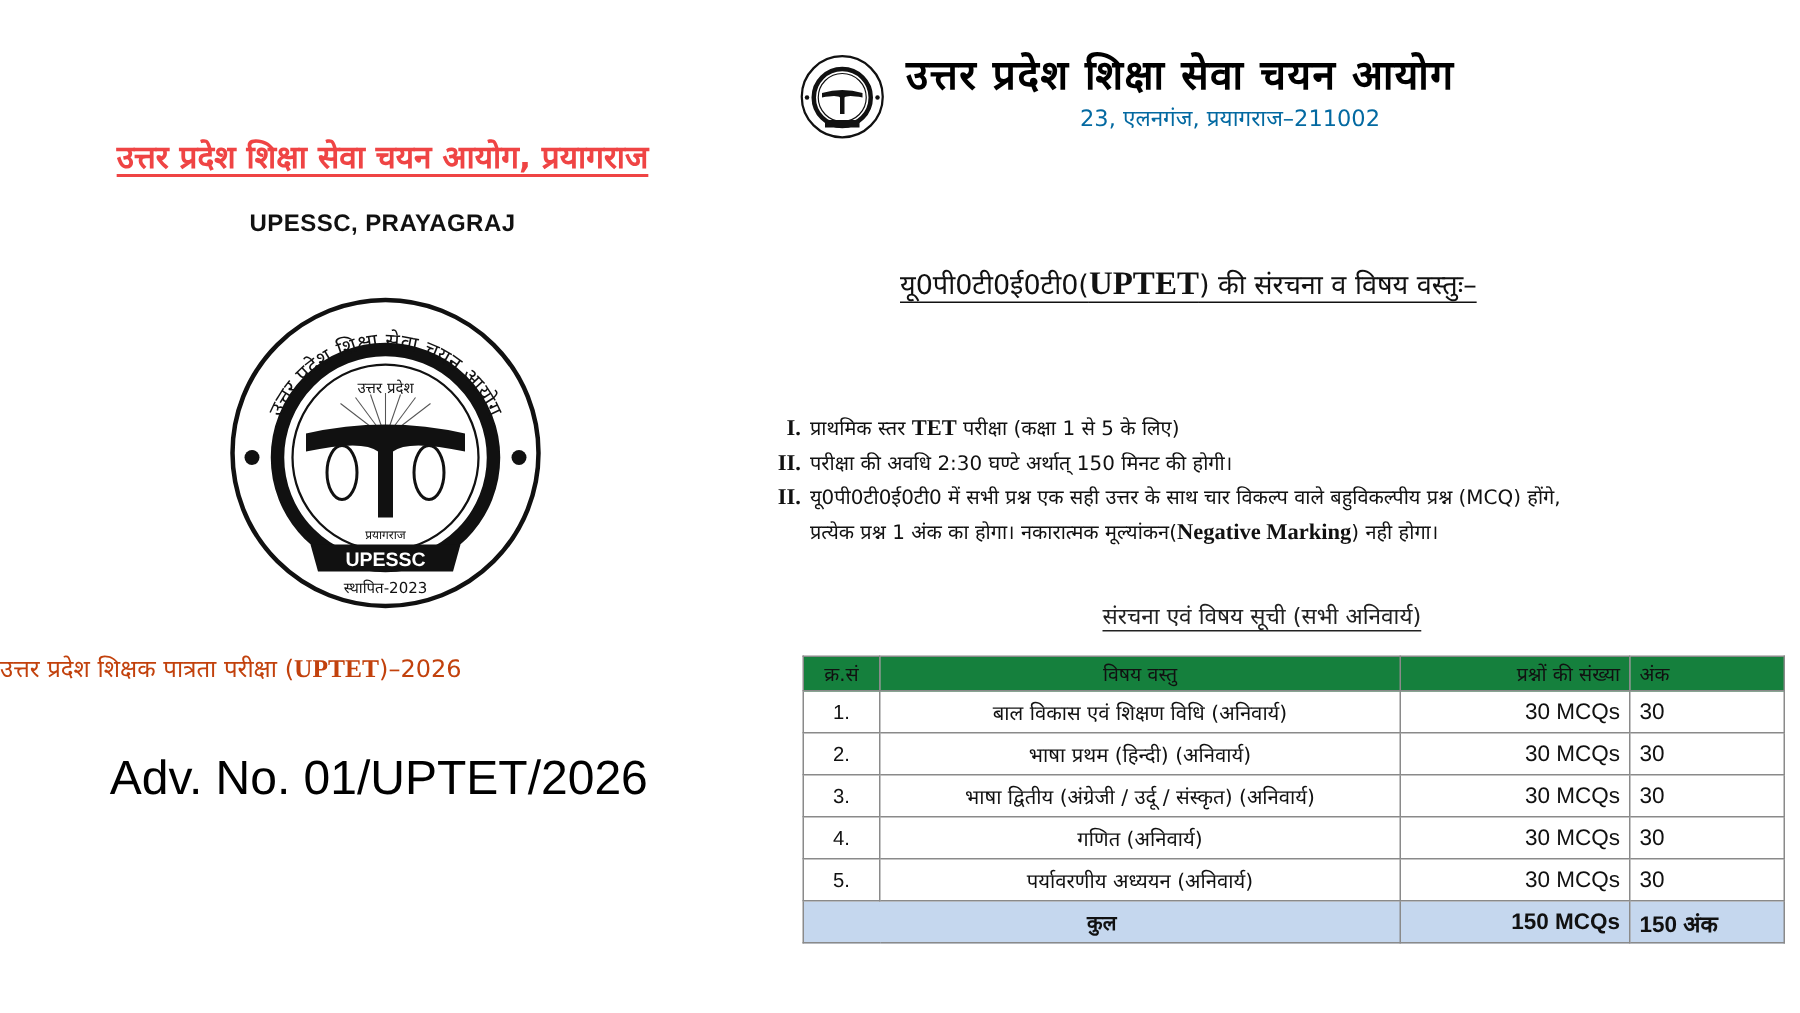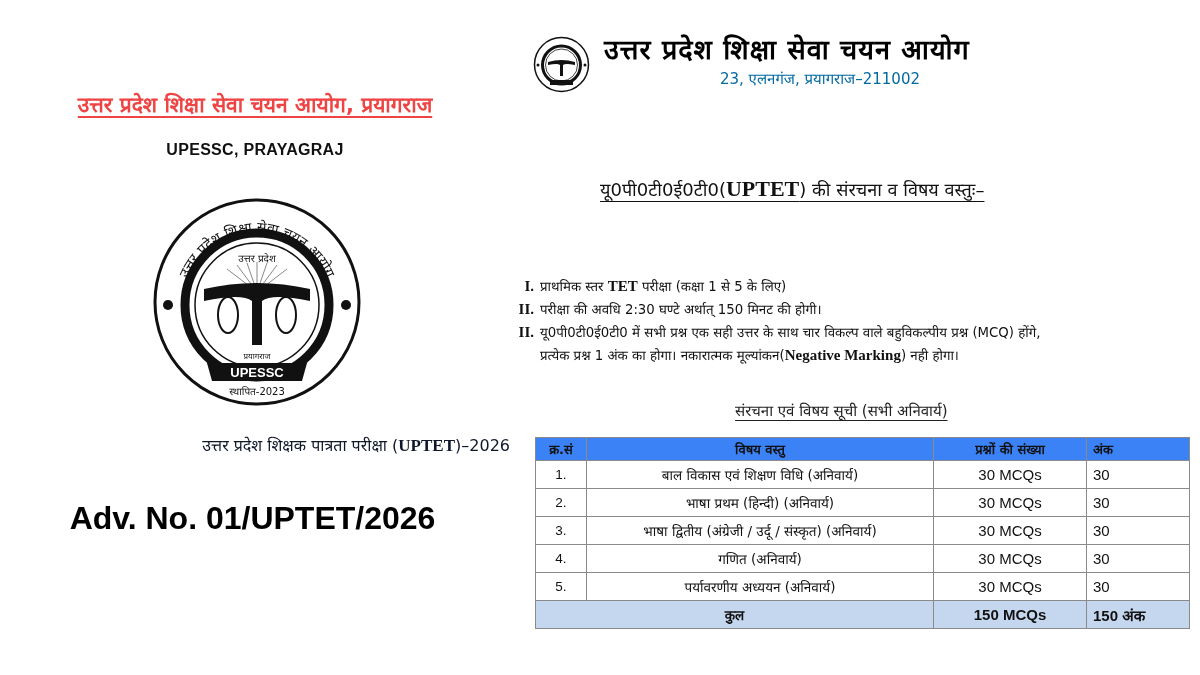--- a/index.html
+++ b/index.html
@@ -14,27 +14,27 @@
     left: 0; width: 510px; top: 90px; text-align: center;
     font-family: "DejaVu Sans", sans-serif; font-size: 21px; color: #ef4444; font-weight: bold;
   }
   .left-title span { text-decoration: underline; text-underline-offset: 4px; text-decoration-thickness: 2px; }
   .left-sub {
     left: 0; width: 510px; top: 141px; text-align: center;
     font-family: "Liberation Sans", sans-serif; font-weight: bold; font-size: 16px; letter-spacing: 0.3px;
   }
   .seal-big { left: 152px; top: 197px; width: 210px; height: 210px; }
   .exam-line {
-    left: 0; width: 510px; top: 434px; text-align: right;
-    font-family: "DejaVu Sans", sans-serif; font-size: 16px; color: #0f172a;
+    left: 0; width: 510px; top: 434px; text-align: left;
+    font-family: "DejaVu Sans", sans-serif; font-size: 16px; color: #c2410c;
   }
   .exam-line b { font-family: "Liberation Serif", serif; font-size: 17px; }
   .adv {
     left: 0; width: 505px; top: 500px; text-align: center;
-    font-family: "Liberation Sans", sans-serif; font-weight: bold; font-size: 32px; color: #000;
+    font-family: "Liberation Sans", sans-serif; font-weight: normal; font-size: 32px; color: #000;
   }
 
   
   .seal-small { left: 533px; top: 36px; width: 57px; height: 57px; }
   .org-name {
     left: 604px; top: 30px; font-family: "DejaVu Sans", sans-serif; font-weight: bold;
     font-size: 27px; letter-spacing: 1px; color: #000;
   }
   .org-addr {
     left: 720px; top: 68px; font-family: "DejaVu Sans", sans-serif; font-size: 15px; color: #0369a1;
@@ -56,26 +56,26 @@
     left: 735px; top: 400px; font-family: "DejaVu Sans", sans-serif; font-size: 15px; color: #222;
     text-decoration: underline; text-underline-offset: 4px;
   }
   table.syllabus {
     position: absolute; left: 535px; top: 437px; width: 655px;
     border-collapse: collapse; font-family: "DejaVu Sans", sans-serif; font-size: 13.5px;
   }
   table.syllabus td, table.syllabus th {
     border: 1px solid #8a8a8a; height: 27px; padding: 0 6px; font-weight: normal;
   }
-  table.syllabus thead th { background: #3b82f6; height: 22px; font-size: 13px; font-weight: bold; }
+  table.syllabus thead th { background: #15803d; height: 22px; font-size: 13px; }
   table.syllabus tfoot td { background: #c5d7ee; font-weight: bold; }
   .c-sn { width: 38px; text-align: center; font-family: "Liberation Sans", sans-serif; font-weight: bold; }
   .c-sub { text-align: center; }
   thead .c-sub { text-align: center; }
-  .c-q { width: 140px; text-align: center; font-family: "Liberation Sans", sans-serif; font-size: 15px; }
+  .c-q { width: 140px; text-align: right; font-family: "Liberation Sans", sans-serif; font-size: 15px; }
   .c-m { width: 90px; text-align: left; font-family: "Liberation Sans", sans-serif; font-size: 15px; margin-left: 48px; }
   thead .c-q, thead .c-m, thead .c-sn { font-family: "DejaVu Sans", sans-serif; font-size: 13px; font-weight: normal; }
   tfoot .c-total-label { text-align: center; font-weight: normal; }
 </style>
 </head>
 <body>
 
 <div class="abs left-title">
   <span>उत्तर प्रदेश शिक्षा सेवा चयन आयोग, प्रयागराज</span>
 </div>

